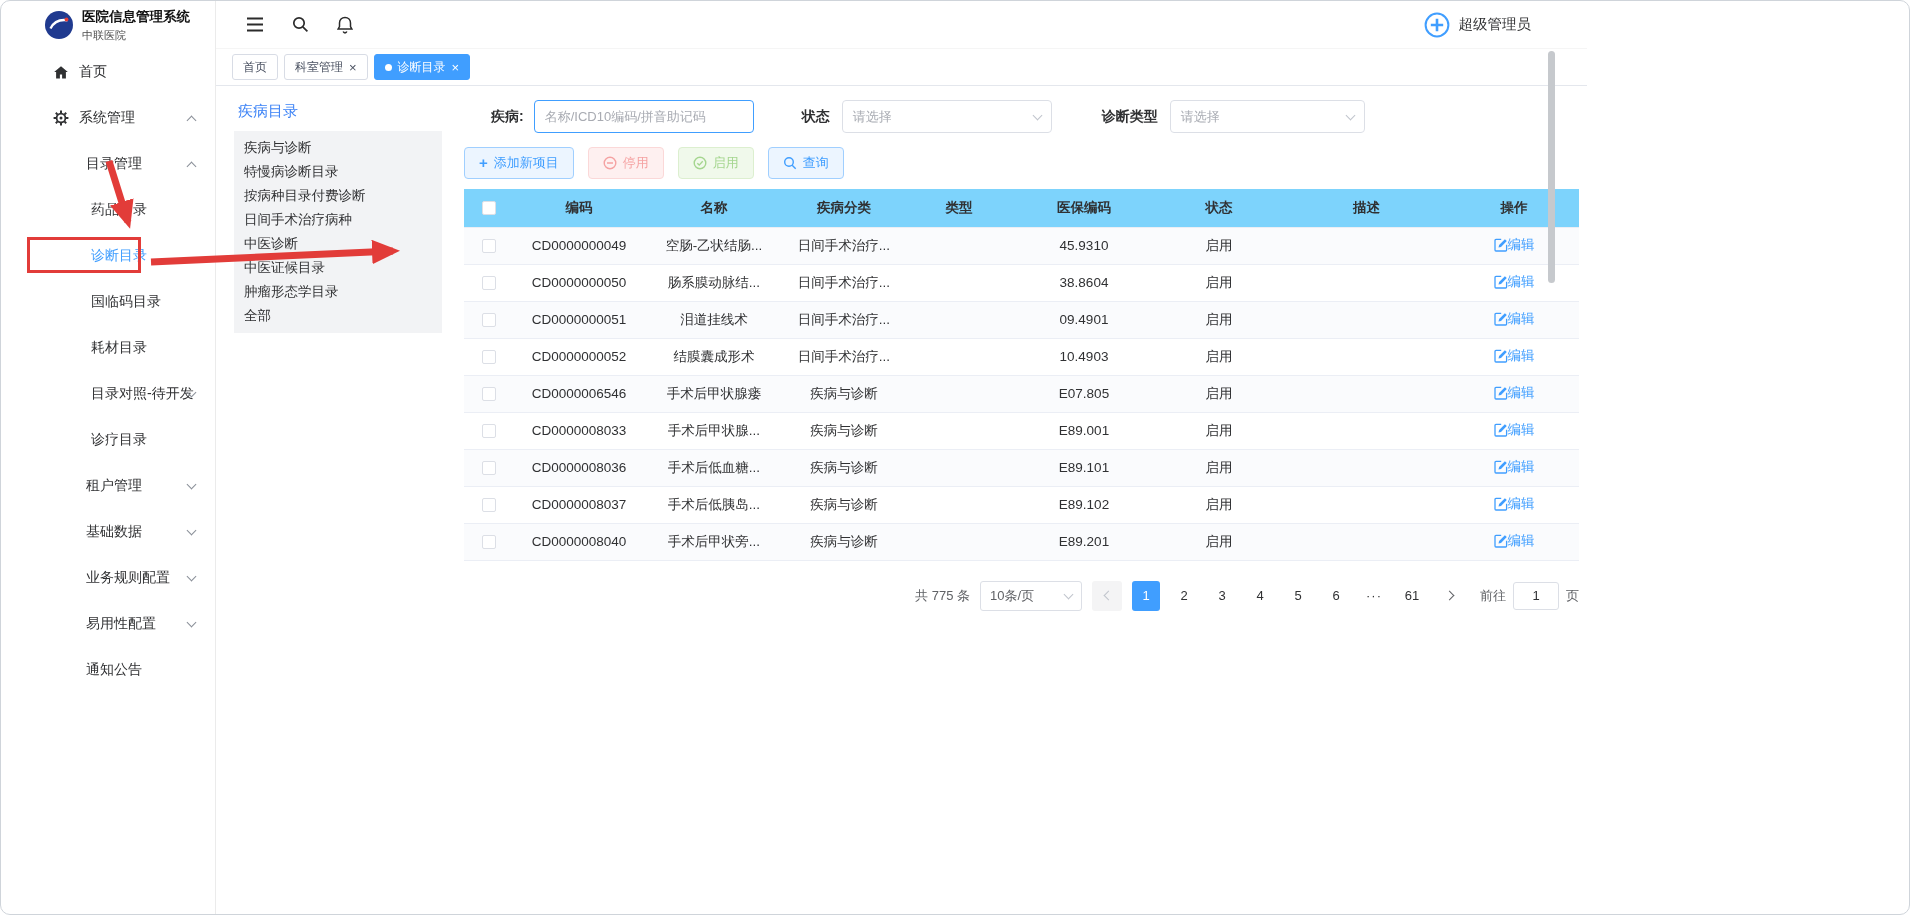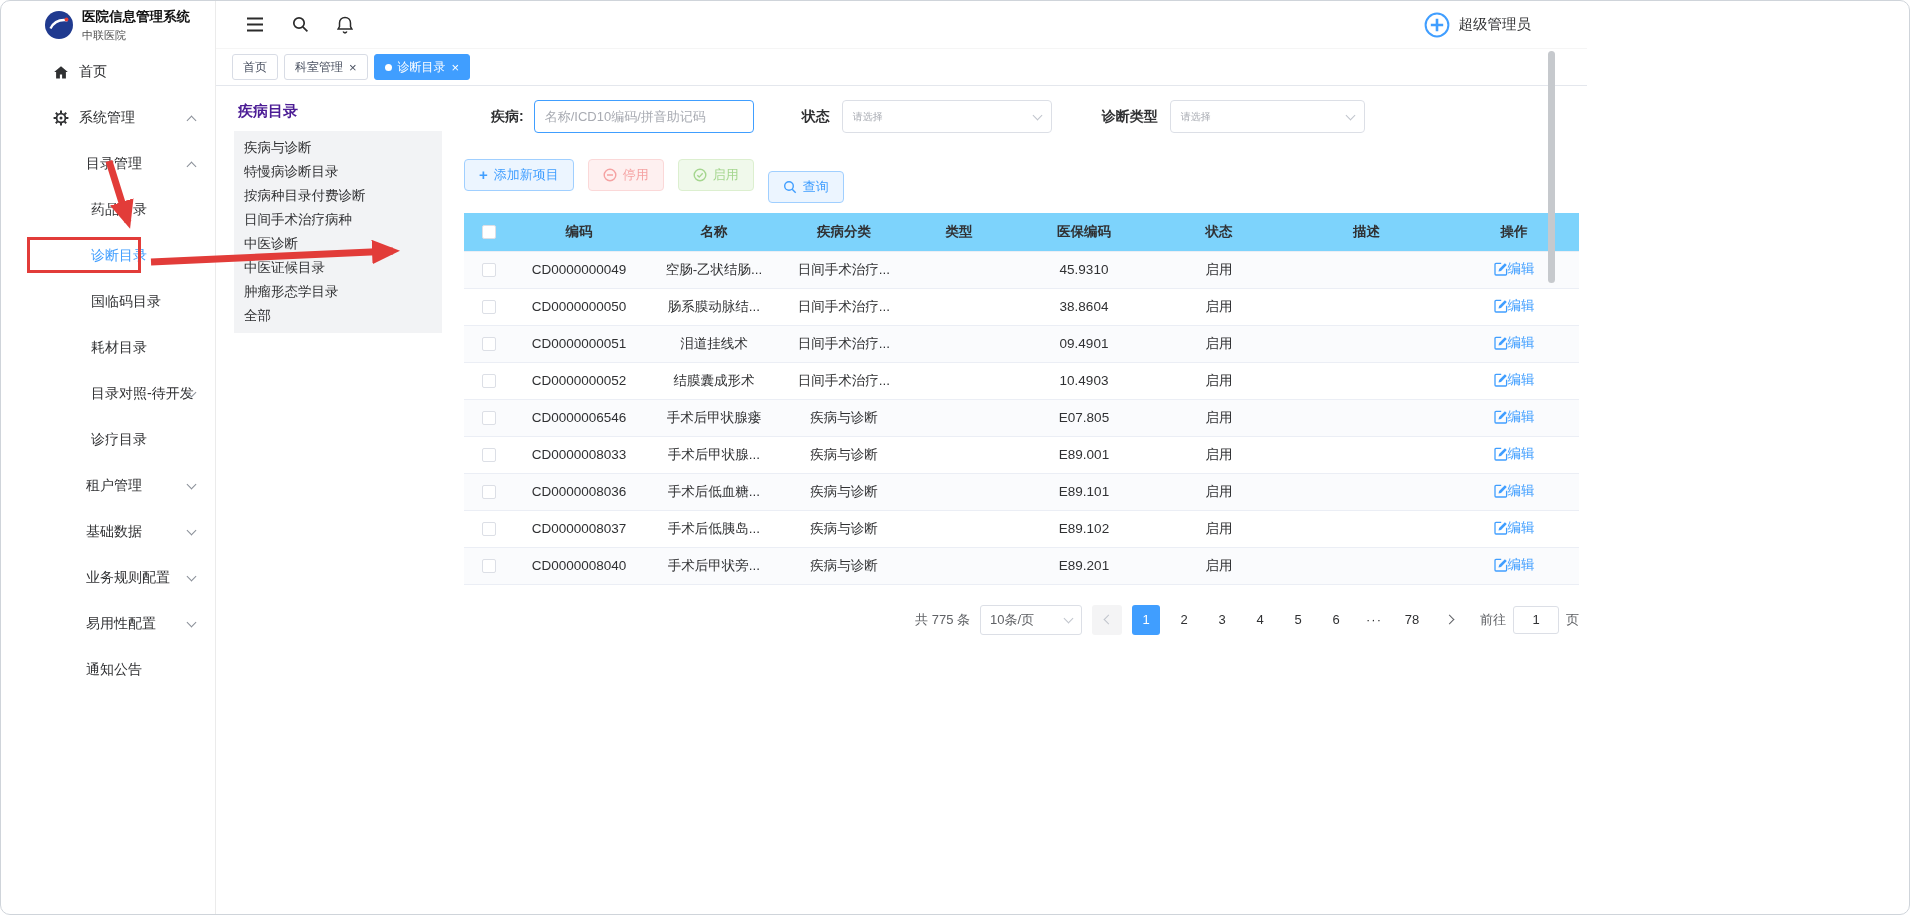--- a/index.html
+++ b/index.html
@@ -33,44 +33,44 @@
   .tabbar { height:37px; border-bottom:1px solid #e4e7ed; display:flex; align-items:center; gap:6px; padding-left:16px; }
   .tab { height:26px; display:inline-flex; align-items:center; padding:0 10px; border:1px solid #d8dce5; border-radius:3px; font-size:12px; color:#495060; background:#fff; gap:6px; cursor:pointer; white-space:nowrap; }
   .tab.active { background:#409eff; border-color:#409eff; color:#fff; }
   .tab .dot { width:7px; height:7px; border-radius:50%; background:#fff; display:inline-block; }
   .tab .close { font-size:13px; line-height:1; cursor:pointer; }
 
   .content { flex:1; display:flex; padding:14px 0 0 18px; position:relative; }
 
   
   .catalog { width:208px; flex-shrink:0; }
-  .catalog-title { font-size:15px; font-weight:bold; color:#4c1d95; padding:2px 6px 10px 4px; }
+  .catalog-title { font-size:15px; font-weight:normal; color:#3b82f6; padding:2px 6px 10px 4px; }
   .catalog-list { background:#f2f3f5; padding:5px 0; }
   .catalog-item { font-size:13.5px; color:#303133; padding:1px 10px; line-height:22px; cursor:pointer; white-space:nowrap; }
 
   
   .work { width:1115px; margin-left:22px; }
   .filters { display:flex; align-items:center; }
   .f-label { font-size:14px; font-weight:bold; color:#303133; white-space:nowrap; }
   .f-input { width:220px; height:33px; border:1px solid #409eff; border-radius:4px; display:flex; align-items:center; padding:0 10px; margin-left:10px; background:#fff; }
   .f-input input { border:none; outline:none; width:100%; font-size:13px; color:#303133; font-family:inherit; background:transparent; }
   .f-input input::placeholder { color:#a8abb2; }
   .f-select { height:33px; border:1px solid #dcdfe6; border-radius:4px; display:flex; align-items:center; justify-content:space-between; padding:0 10px; margin-left:12px; background:#fff; cursor:pointer; }
-  .f-select .ph { font-size:10px; color:#a8abb2; }
+  .f-select .ph { font-size:13px; color:#a8abb2; }
   .sel-chev { width:7px; height:7px; border-right:1.4px solid #c0c4cc; border-bottom:1.4px solid #c0c4cc; transform:rotate(45deg); margin-top:-3px; }
   .ml48 { margin-left:48px; } .ml50 { margin-left:50px; }
   .w210 { width:210px; } .w195 { width:195px; }
 
   .toolbar { display:flex; align-items:center; margin-top:14px; gap:14px; }
   .btn { height:32px; border-radius:4px; display:inline-flex; align-items:center; gap:6px; font-size:13px; padding:0 14px; cursor:pointer; border:1px solid transparent; white-space:nowrap; }
   .btn-add { background:#ecf5ff; border-color:#a0cfff; color:#409eff; }
   .btn-add .plus { font-size:15px; font-weight:bold; margin-top:-1px; }
   .btn-disable { background:#fef0f0; border-color:#fbd8d8; color:#f5a2a2; }
   .btn-enable { background:#f0f9eb; border-color:#dcefcf; color:#a5d68f; }
-  .btn-query { background:#ecf5ff; border-color:#a0cfff; color:#409eff;margin-top:24px; }
+  .btn-query { background:#ecf5ff; border-color:#a0cfff; color:#409eff; }
 
   .grid { margin-top:10px; width:1115px; border-collapse:collapse; table-layout:fixed; }
   .grid th { background:#7dd3fc; font-size:13.5px; font-weight:bold; color:#303133; height:38px; border-bottom:1px solid #ebeef5; text-align:center; }
   .grid td { height:37px; font-size:13.5px; color:#303133; text-align:center; border-bottom:1px solid #ebeef5; overflow:hidden; white-space:nowrap; }
   .grid tbody tr:nth-child(odd) { background:#fafbfd; }
   .checkbox { width:14px; height:14px; border:1px solid #dcdfe6; border-radius:2px; background:#fff; margin:0 auto; display:block; cursor:pointer; }
   .edit-link { color:#409eff; display:inline-flex; align-items:center; gap:0; cursor:pointer; font-size:13.5px; }
 
   .pagination { margin-top:20px; display:flex; align-items:center; justify-content:flex-end; gap:10px; font-size:13px; color:#606266; }
   .pg-size { width:102px; height:30px; border:1px solid #dcdfe6; border-radius:3px; display:flex; align-items:center; justify-content:space-between; padding:0 9px; cursor:pointer; color:#606266; background:#fff; }
@@ -555,21 +555,21 @@
           <span class="pg-btn pg-prev">
               <span class="chev chev-l"></span>
             </span>
           <span class="pg-num active">1</span>
           <span class="pg-num">2</span>
           <span class="pg-num">3</span>
           <span class="pg-num">4</span>
           <span class="pg-num">5</span>
           <span class="pg-num">6</span>
           <span class="pg-num pg-dots">···</span>
-          <span class="pg-num">78</span>
+          <span class="pg-num">61</span>
           <span class="pg-btn">
               <span class="chev chev-r"></span>
             </span>
           <span class="pg-goto">
             <span>前往</span>
             <input value="1" style="">
             <span>页</span>
           </span>
         </div>
 

